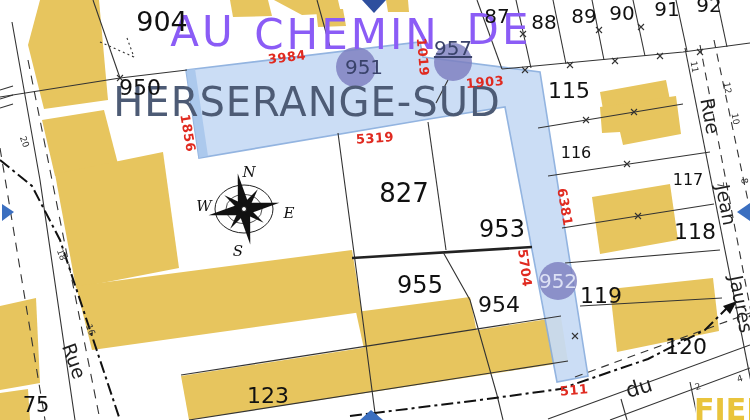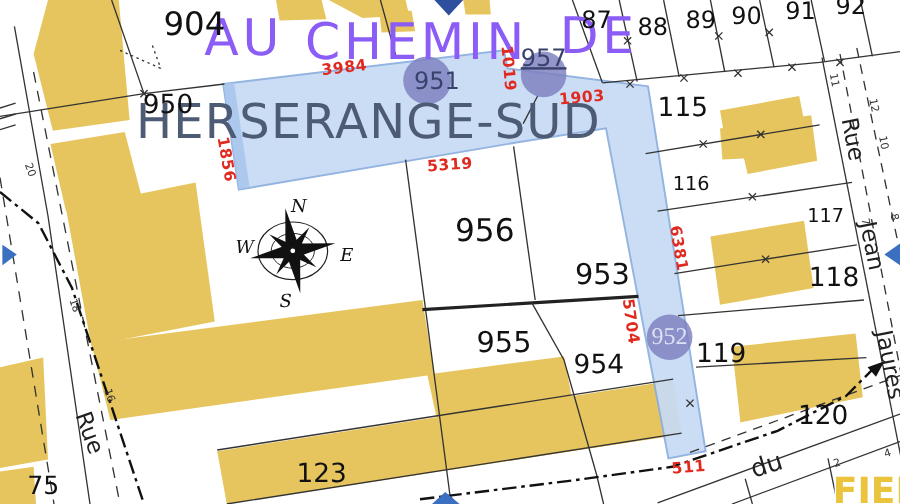--- a/index.html
+++ b/index.html
@@ -204,29 +204,29 @@
       <span class="lbl parcel" style="left: 584px; top: 16px; font-size: 20px; transform: translate(-50%, -50%);">89</span>
       <span class="lbl parcel" style="left: 622px; top: 13px; font-size: 20px; transform: translate(-50%, -50%);">90</span>
       <span class="lbl parcel" style="left: 667px; top: 9px; font-size: 20px; transform: translate(-50%, -50%);">91</span>
       <span class="lbl parcel" style="left: 709px; top: 5px; font-size: 20px; transform: translate(-50%, -50%);">92</span>
       <span class="lbl parcel" style="left: 569px; top: 91px; font-size: 22px; transform: translate(-50%, -50%);">115</span>
       <span class="lbl parcel" style="left: 576px; top: 153px; font-size: 16px; transform: translate(-50%, -50%);">116</span>
       <span class="lbl parcel" style="left: 688px; top: 180px; font-size: 16px; transform: translate(-50%, -50%);">117</span>
       <span class="lbl parcel" style="left: 695px; top: 232px; font-size: 22px; transform: translate(-50%, -50%);">118</span>
       <span class="lbl parcel" style="left: 601px; top: 296px; font-size: 22px; transform: translate(-50%, -50%);">119</span>
       <span class="lbl parcel" style="left: 686px; top: 347px; font-size: 22px; transform: translate(-50%, -50%);">120</span>
-      <span class="lbl parcel" style="left: 404px; top: 193px; font-size: 26px; transform: translate(-50%, -50%);">956</span>
+      <span class="lbl parcel" style="left: 404px; top: 193px; font-size: 26px; transform: translate(-50%, -50%);">827</span>
       <span class="lbl parcel" style="left: 502px; top: 229px; font-size: 24px; transform: translate(-50%, -50%);">953</span>
       <span class="lbl parcel" style="left: 420px; top: 285px; font-size: 24px; transform: translate(-50%, -50%);">955</span>
       <span class="lbl parcel" style="left: 499px; top: 305px; font-size: 22px; transform: translate(-50%, -50%);">954</span>
       <span class="lbl parcel" style="left: 268px; top: 396px; font-size: 22px; transform: translate(-50%, -50%);">123</span>
       <span class="lbl parcel" style="left: 36px; top: 405px; font-size: 21px; transform: translate(-50%, -50%);">75</span>
       <span class="lbl circle-label" style="left: 356px; top: 67px; font-size: 20px; transform: translate(-50%, -50%); padding-left: 16px;">951</span>
       <span class="lbl circle-label u" style="left: 453px; top: 48px; font-size: 20px; transform: translate(-50%, -50%);">957</span>
-      <span class="lbl circle-label light" style="left: 558px; top: 281px; font-size: 20px; transform: translate(-50%, -50%); font-family: Liberation Serif, serif;">952</span>
+      <span class="lbl circle-label light" style="left: 558px; top: 281px; font-size: 20px; transform: translate(-50%, -50%);">952</span>
       <span class="lbl red" style="left: 287px; top: 57px; font-size: 13px; transform: translate(-50%, -50%) rotate(-7deg);">3984</span>
       <span class="lbl red" style="left: 423px; top: 57px; font-size: 13px; transform: translate(-50%, -50%) rotate(85deg);">1019</span>
       <span class="lbl red" style="left: 485px; top: 82px; font-size: 13px; transform: translate(-50%, -50%) rotate(-5deg);">1903</span>
       <span class="lbl red" style="left: 188px; top: 133px; font-size: 13px; transform: translate(-50%, -50%) rotate(80deg);">1856</span>
       <span class="lbl red" style="left: 375px; top: 138px; font-size: 13px; transform: translate(-50%, -50%) rotate(-4deg);">5319</span>
       <span class="lbl red" style="left: 565px; top: 207px; font-size: 13px; transform: translate(-50%, -50%) rotate(80deg);">6381</span>
       <span class="lbl red" style="left: 525px; top: 268px; font-size: 13px; transform: translate(-50%, -50%) rotate(82deg);">5704</span>
       <span class="lbl red" style="left: 574px; top: 390px; font-size: 13px; transform: translate(-50%, -50%) rotate(-5deg);">511</span>
       <span class="lbl street" style="left: 74px; top: 361px; font-size: 19px; transform: translate(-50%, -50%) rotate(70deg);">Rue</span>
       <span class="lbl street" style="left: 710px; top: 116px; font-size: 19px; transform: translate(-50%, -50%) rotate(79deg);">Rue</span>

